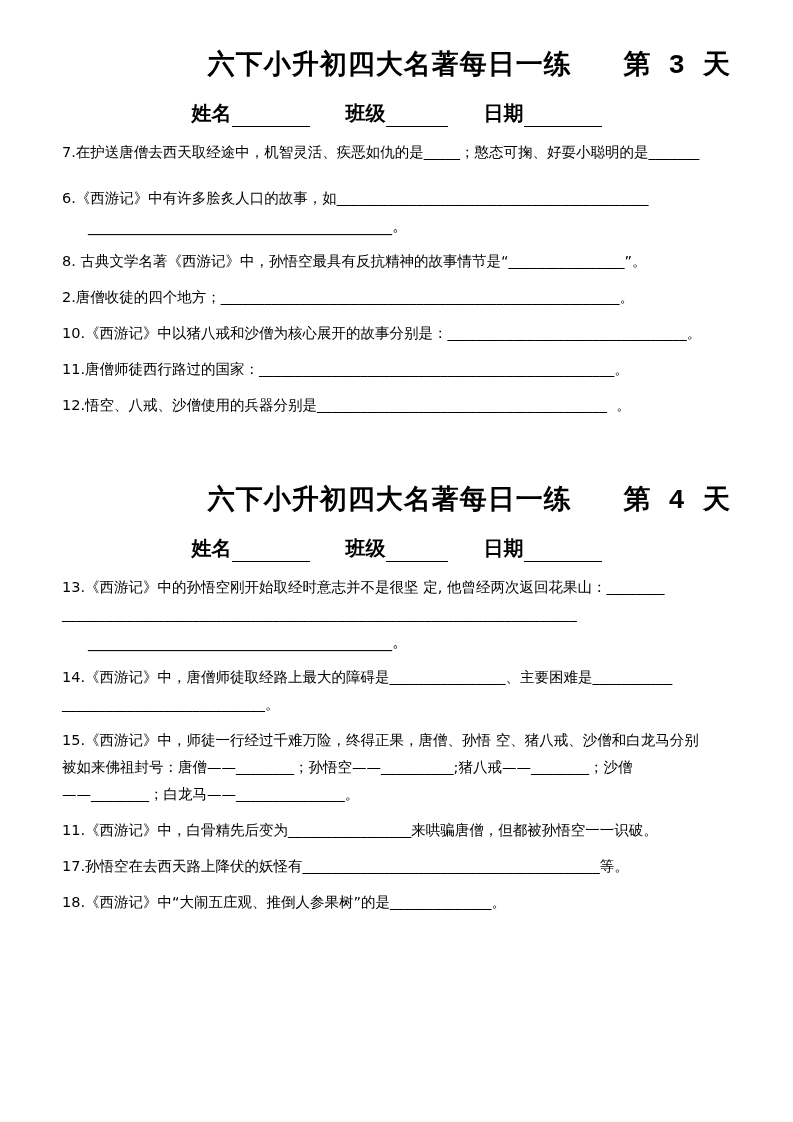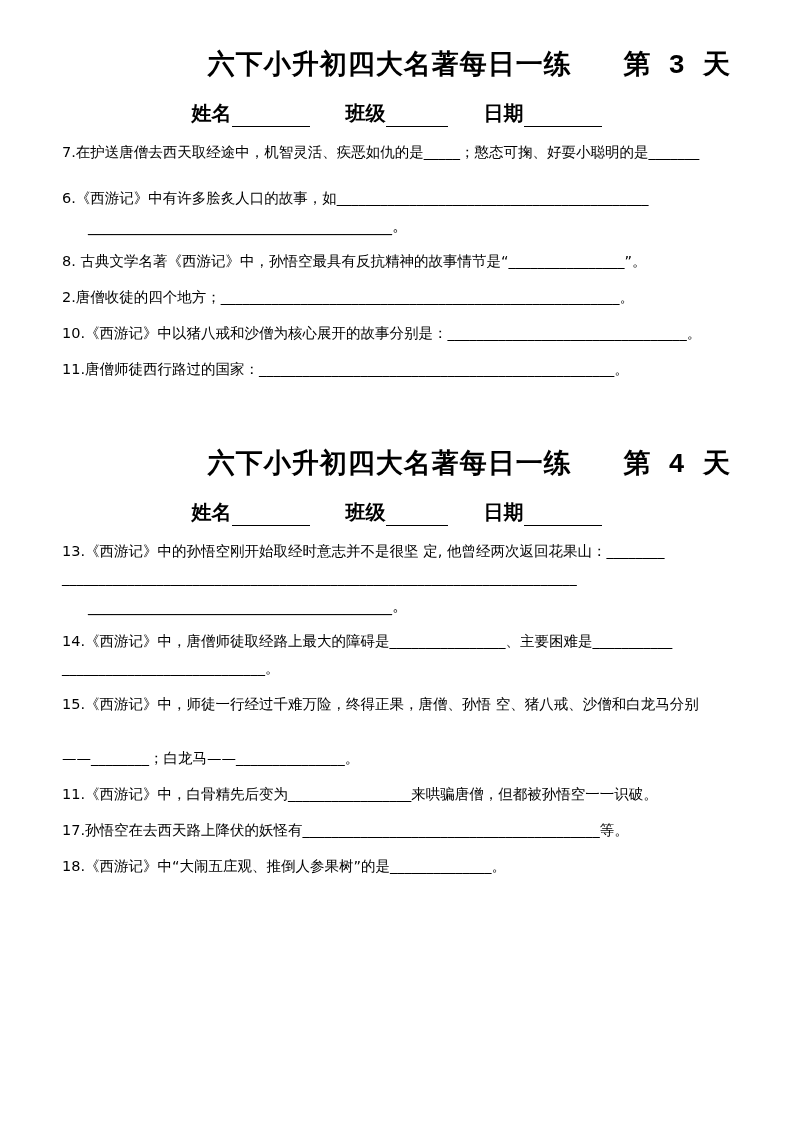--- a/index.html
+++ b/index.html
@@ -114,20 +114,23 @@
     </div>
 
     <div class="q">
       <span class="q-text">10.《西游记》中以猪八戒和沙僧为核心展开的故事分别是：_________________________________。</span>
     </div>
 
     <div class="q">
       <span class="q-text">11.唐僧师徒西行路过的国家：_________________________________________________。</span>
     </div>
 
+    <div class="q">
+      <span class="q-text">12.悟空、八戒、沙僧使用的兵器分别是________________________________________  。</span>
+    </div>
   </div>
 
   <div class="gap-lg"></div>
 
   <div>
     <div class="sheet-title">六下小升初四大名著每日一练   第 4 天</div>
 
     <div class="meta-row">
       <span class="meta-field">
         <span class="meta-label">姓名</span>
@@ -149,21 +152,21 @@
       <span class="cont-line">______________________________________。</span>
     </div>
 
     <div class="q">
       <span class="q-text">14.《西游记》中，唐僧师徒取经路上最大的障碍是________________、主要困难是___________</span><br>
       <span class="q-text">____________________________。</span>
     </div>
 
     <div class="q">
       <span class="q-text">15.《西游记》中，师徒一行经过千难万险，终得正果，唐僧、孙悟 空、猪八戒、沙僧和白龙马分别</span><br>
-      <br>
+      <span class="q-text">被如来佛祖封号：唐僧——________；孙悟空——__________;猪八戒——________；沙僧</span><br>
       <span class="q-text">——________；白龙马——_______________。</span>
     </div>
 
     <div class="q">
       <span class="q-text">11.《西游记》中，白骨精先后变为_________________来哄骗唐僧，但都被孙悟空一一识破。</span>
     </div>
 
     <div class="q">
       <span class="q-text">17.孙悟空在去西天路上降伏的妖怪有_________________________________________等。</span>
     </div>

